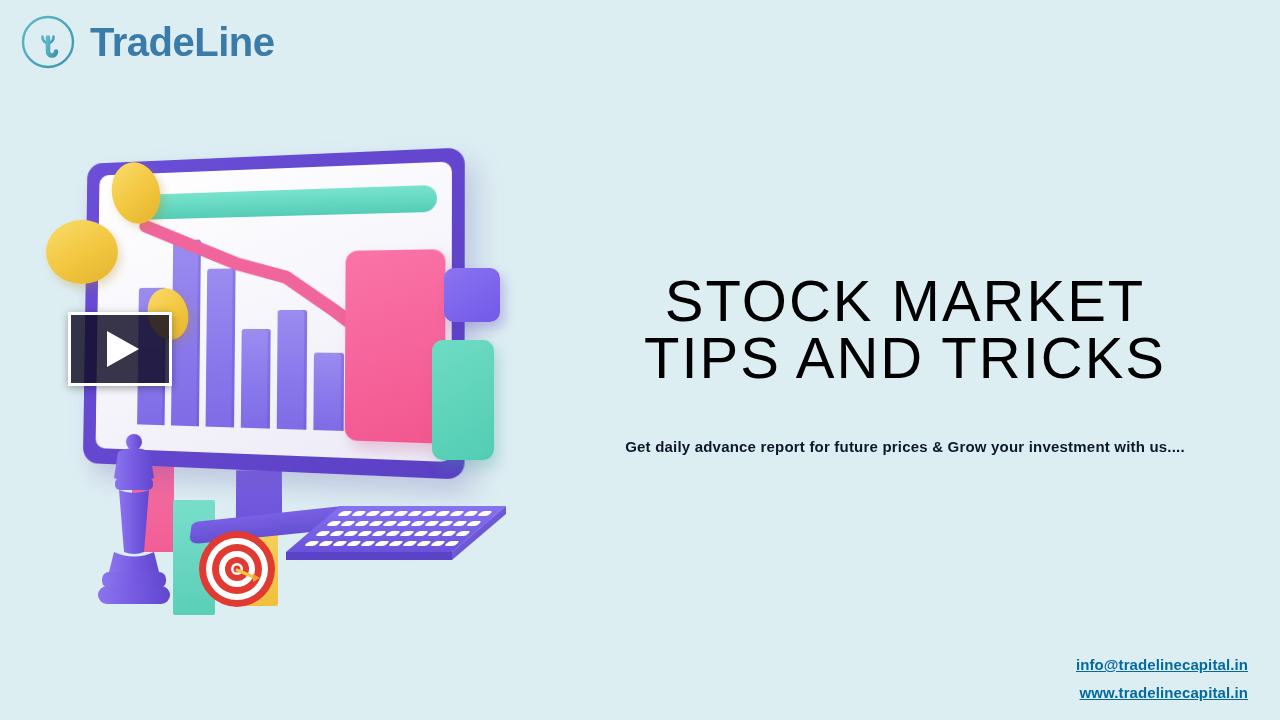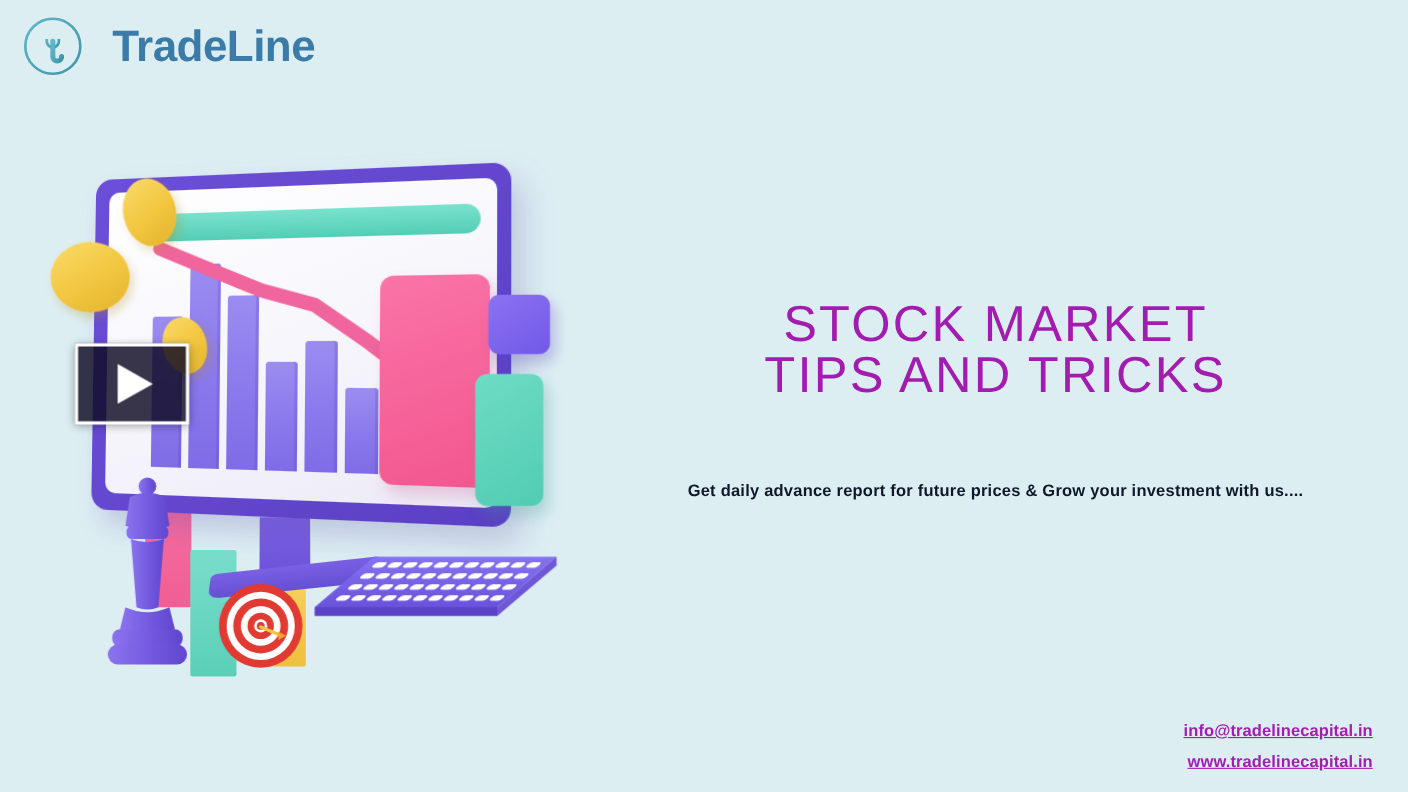--- a/index.html
+++ b/index.html
@@ -20,21 +20,21 @@
     background: #ddeef3;
   }
 
   
   .logo-block {
     position: absolute;
     left: 18px;
     top: 12px;
     display: flex;
     align-items: center;
-    gap: 24px;
+    gap: 12px;
   }
   .logo-mark {
     width: 60px;
     height: 60px;
     position: relative;
   }
   .logo-text {
     font-size: 40px;
     font-weight: bold;
     color: #3a7ba8;
@@ -228,22 +228,22 @@
     border-bottom: 18px solid transparent;
   }
 
   
   .title {
     position: absolute;
     left: 560px;
     top: 272px;
     width: 690px;
     text-align: center;
-    color: #a21caf;
-    font-size: 46px;
+    color: #000000;
+    font-size: 58px;
     line-height: 0.99;
     letter-spacing: 2px;
     font-weight: normal;
     white-space: pre-line;
   }
   .subtitle {
     position: absolute;
     left: 560px;
     top: 438px;
     width: 690px;
@@ -256,21 +256,21 @@
 
   
   .footer {
     position: absolute;
     right: 32px;
     bottom: 8px;
     text-align: right;
   }
   .footer a {
     display: block;
-    color: #a21caf;
+    color: #0369a1;
     font-size: 15px;
     font-weight: bold;
     text-decoration: underline;
     margin-bottom: 11px;
     letter-spacing: 0.1px;
   }
 </style>
 </head>
 <body>
 

